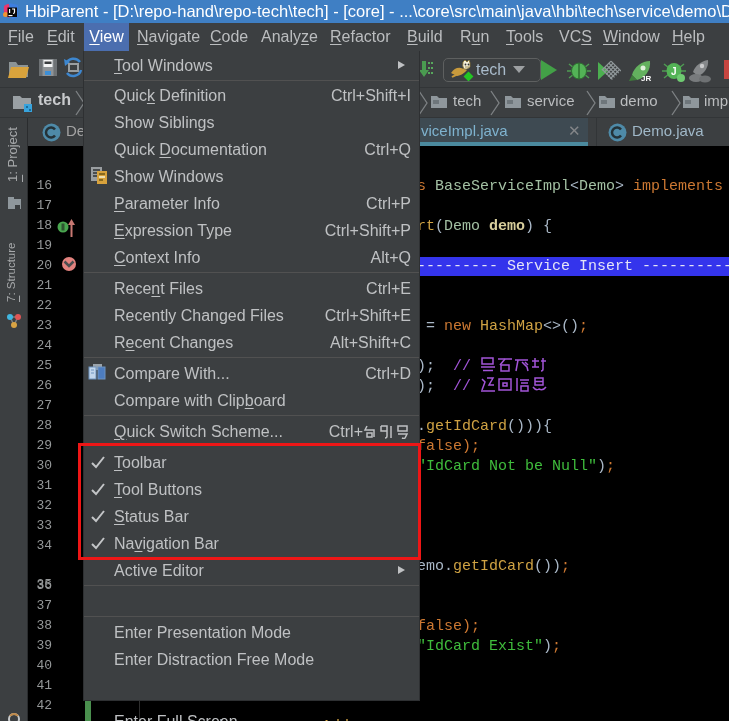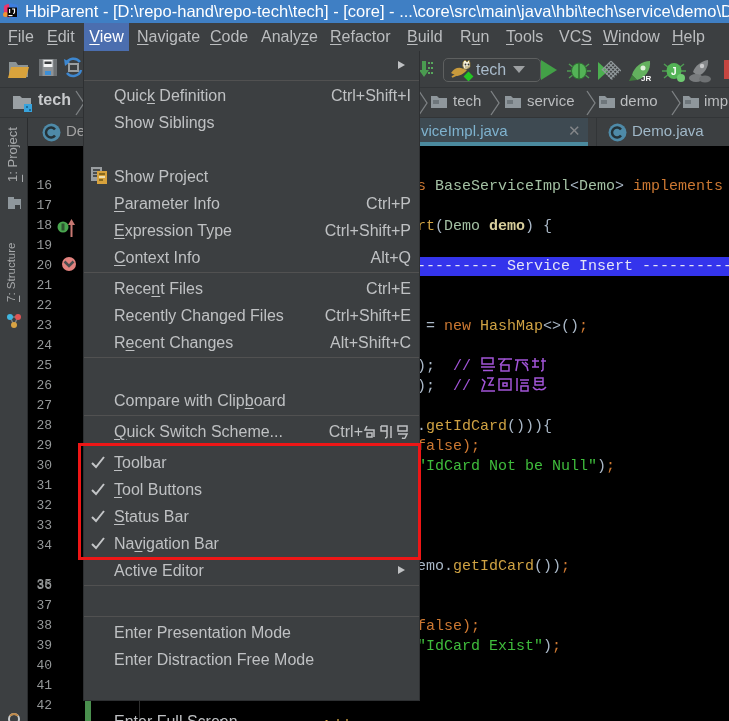--- a/index.html
+++ b/index.html
@@ -360,42 +360,47 @@
   <div class="cl" style="left:389px;top:411px"><span class="d">emo.</span><span class="m">getIdCard</span><span class="d">())</span><span class="k">;</span></div>
   <div class="cl" style="left:389px;top:471px"><span class="k">false);</span></div>
   <div class="cl" style="left:389px;top:491px"><span class="s">"IdCard Exist"</span><span class="d">)</span><span class="k">;</span></div>
   <div class="abs" style="left:111px;top:554px;width:1px;height:21px;background:#2E2E2E"></div>
 
   <div class="cl" style="left:186px;top:571px"><span class="d">demo&nbsp;&nbsp;&nbsp;&nbsp;&nbsp;&nbsp;&nbsp;&nbsp;</span><span class="m">Add</span></div>
 </div>
 
 <div id="popup" class="abs">
   <div class="row" style="top:1px">
+      <span class="lab"><u>T</u>ool Windows</span>
       <span class="arr"></span>
     </div>
   <div class="sep" style="top:29px"></div>
   <div class="row" style="top:31px">
       <span class="lab">Quic<u>k</u> Definition</span>
       <span class="sc">Ctrl+Shift+I</span>
     </div>
   <div class="row" style="top:58px">
       <span class="lab">Show Siblings</span>
+    </div>
+  <div class="row" style="top:85px">
+      <span class="lab">Quick <u>D</u>ocumentation</span>
+      <span class="sc">Ctrl+Q</span>
     </div>
   <div class="row" style="top:112px">
     <svg class="abs" style="left:6px;top:3px" width="24" height="20">
       <rect x="1" y="1" width="11" height="14" fill="#9A9EA1"></rect>
       <rect x="3" y="3" width="7" height="2" fill="#4A4D4F"></rect>
       <rect x="3" y="6" width="7" height="2" fill="#4A4D4F"></rect>
       <rect x="3" y="9" width="5" height="2" fill="#4A4D4F"></rect>
       <rect x="7" y="5" width="10" height="13" fill="#D8A23C"></rect>
       <rect x="9" y="7" width="6" height="2" fill="#8A6A1E"></rect>
       <rect x="9" y="10" width="6" height="2" fill="#F0E0B0"></rect>
       <rect x="9" y="13" width="4" height="2" fill="#8A6A1E"></rect>
     </svg>
-    <span class="lab">Show Project</span>
+    <span class="lab">Show Windows</span>
     </div>
   <div class="row" style="top:139px">
       <span class="lab"><u>P</u>arameter Info</span>
       <span class="sc">Ctrl+P</span>
     </div>
   <div class="row" style="top:193px">
       <span class="lab"><u>C</u>ontext Info</span>
       <span class="sc">Alt+Q</span>
     </div>
   <div class="row" style="top:166px">
@@ -409,20 +414,31 @@
     </div>
   <div class="row" style="top:251px">
       <span class="lab">Recently Changed Files</span>
       <span class="sc">Ctrl+Shift+E</span>
     </div>
   <div class="row" style="top:278px">
       <span class="lab">R<u>e</u>cent Changes</span>
       <span class="sc">Alt+Shift+C</span>
     </div>
   <div class="sep" style="top:306px"></div>
+  <div class="row" style="top:309px">
+    <svg class="abs" style="left:4px;top:3px" width="18" height="18">
+      <rect x="5" y="1" width="9" height="6" fill="#9AA3AB"></rect>
+      <rect x="1" y="4" width="7" height="12" fill="#C2D6EC" stroke="#6E94C0" stroke-width="1"></rect>
+      <rect x="10" y="4" width="7" height="12" fill="#4D7DC0" stroke="#6E94C0" stroke-width="1"></rect>
+      <line x1="3" y1="7" x2="6" y2="7" stroke="#6E94C0" stroke-width="1"></line>
+      <line x1="3" y1="10" x2="6" y2="10" stroke="#6E94C0" stroke-width="1"></line>
+    </svg>
+    <span class="lab">Compare With...</span>
+      <span class="sc">Ctrl+D</span>
+    </div>
   <div class="row" style="top:336px">
       <span class="lab">Compare with Clip<u>b</u>oard</span>
     </div>
   <div class="sep" style="top:364px"></div>
   <div class="row" style="top:367px">
       <span class="lab"><u>Q</u>uick Switch Scheme...</span>
       <span class="sc">Ctrl+<svg class="cjk" width="16" height="14">
           <path d="M4 1 L2 5 L11 5 L11 12" stroke="#BFC1C3" stroke-width="1.5" fill="none"></path>
           <rect x="4" y="8" width="5" height="4" fill="none" stroke="#BFC1C3" stroke-width="1.5"></rect>
         </svg><svg class="cjk" width="16" height="14">

